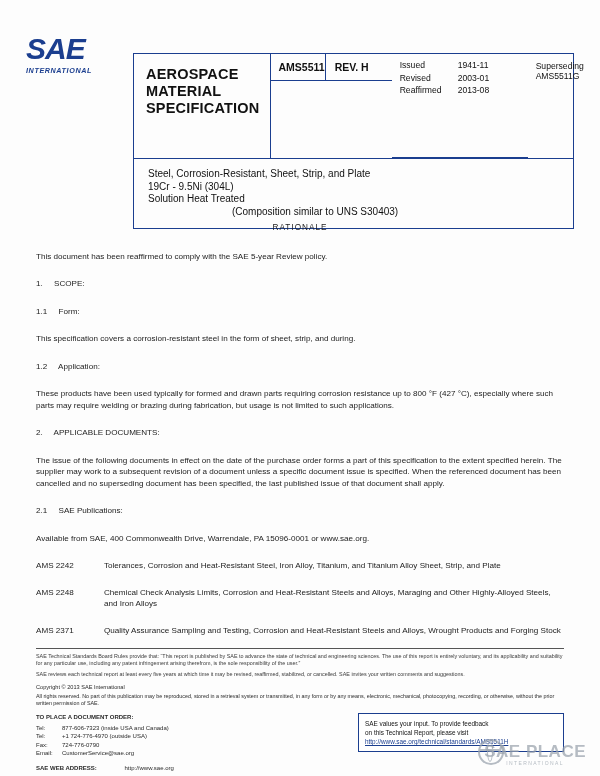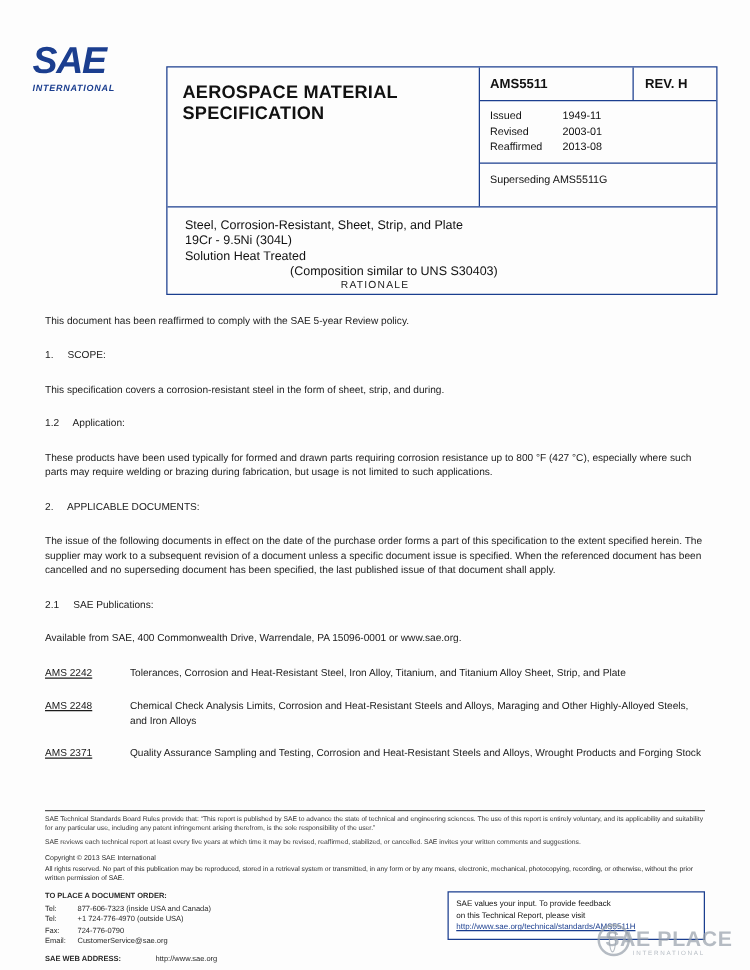--- a/index.html
+++ b/index.html
@@ -69,21 +69,21 @@
   .hdr-title {
     font-weight: bold;
     font-size: 14.5px;
     line-height: 17px;
     color: #111;
     letter-spacing: 0.2px;
   }
   .hdr-right {
     flex: 1;
     display: flex;
-    flex-direction: column;
+    flex-direction: row;
     justify-content: center;
   }
   .hdr-idrow {
     display: flex;
     border-bottom: 1.2px solid #1b3e8f;
     height: 26px;
   }
   .hdr-num {
     flex: 1;
     border-right: 1.2px solid #1b3e8f;
@@ -153,21 +153,20 @@
   .sec-head {
     margin-bottom: 16px;
   }
   .refrow {
     display: flex;
     margin-bottom: 15px;
   }
   .refrow .code {
     width: 68px;
     flex: 0 0 68px;
-    text-decoration: underline;
   }
   .refrow .desc {
     flex: 1;
     line-height: 11.5px;
   }
   
   .footer {
     position: absolute;
     left: 36px;
     top: 648px;
@@ -305,21 +304,21 @@
           <div class="hdr-title">SPECIFICATION</div>
         </div>
         <div class="hdr-right">
           <div class="hdr-idrow">
             <div class="hdr-num">AMS5511</div>
             <div class="hdr-rev">REV. H</div>
           </div>
           <div class="hdr-dates">
             <div class="dateline">
               <span class="lbl">Issued</span>
-              <span class="val">1949-11</span>
+              <span class="val">1941-11</span>
             </div>
             <div class="dateline">
               <span class="lbl">Revised</span>
               <span class="val">2003-01</span>
             </div>
             <div class="dateline">
               <span class="lbl">Reaffirmed</span>
               <span class="val">2013-08</span>
             </div>
           </div>
@@ -338,20 +337,25 @@
 
       <div class="rationale-title">RATIONALE</div>
       <div class="para">This document has been reaffirmed to comply with the SAE 5-year Review policy.</div>
 
       <div class="sec-head">
         <span>1.</span>
         &nbsp;&nbsp;&nbsp;
         <span>SCOPE:</span>
       </div>
 
+      <div class="sec-head">
+        <span>1.1</span>
+        &nbsp;&nbsp;&nbsp;
+        <span>Form:</span>
+      </div>
       <div class="para">This specification covers a corrosion-resistant steel in the form of sheet, strip, and during.</div>
 
       <div class="sec-head">
         <span>1.2</span>
         &nbsp;&nbsp;&nbsp;
         <span>Application:</span>
       </div>
       <div class="para">These products have been used typically for formed and drawn parts requiring corrosion resistance up to 800 °F (427 °C), especially where such parts may require welding or brazing during fabrication, but usage is not limited to such applications.</div>
 
       <div class="sec-head">

